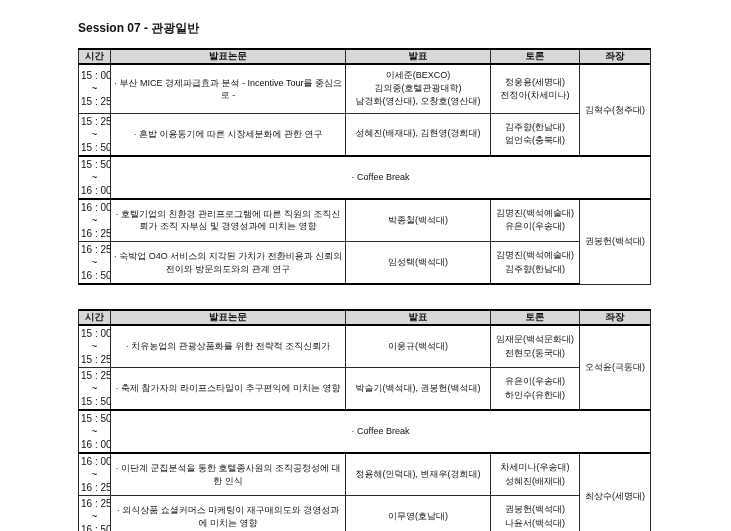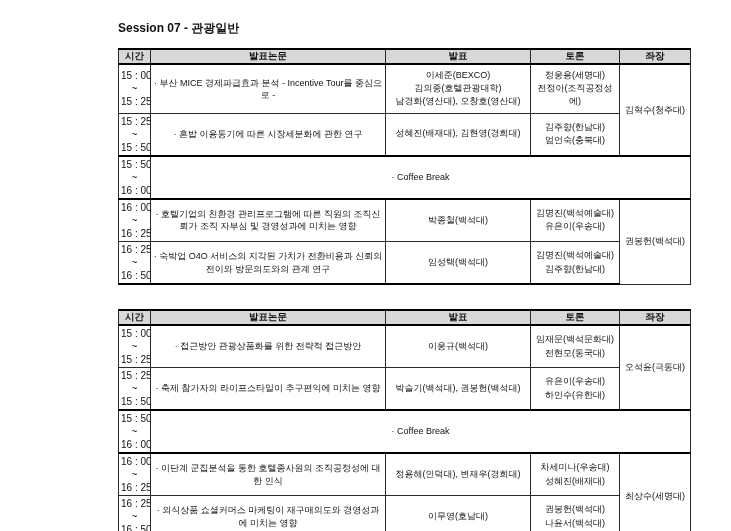--- a/index.html
+++ b/index.html
@@ -9,21 +9,21 @@
     font-family:"Liberation Sans","DejaVu Sans",sans-serif;
     color:#111;
     position:relative;
     overflow:hidden;
   }
   .page{
     position:absolute;
     left:78px;top:20px;
     width:653px;
   }
-  .session-block{margin-bottom:24px;margin-left:40px;}
+  .session-block{margin-bottom:24px;}
   .title-row{
     display:flex;
     justify-content:space-between;
     align-items:baseline;
     font-size:12px;
     font-weight:bold;
     margin-bottom:11px;
     letter-spacing:0px;
   }
   table.program{
@@ -116,21 +116,21 @@
             <span>15 : 25</span>
           </td>
           <td class="paper">· 부산 MICE 경제파급효과 분석 - Incentive Tour를 중심으로 -</td>
           <td class="pres">
             <span>이세준(BEXCO)</span>
             <span>김의중(호텔관광대학)</span>
             <span>남경화(영산대), 오창호(영산대)</span>
           </td>
           <td class="disc">
             <span>정웅용(세명대)</span>
-            <span>전정아(조직공정성에)</span>
+            <span>전정아(차세미나)</span>
           </td>
           <td class="chair" rowspan="2">김혁수(청주대)</td>
         </tr>
         <tr class="r2">
           <td class="time">
             <span>15 : 25</span>
             <span>~</span>
             <span>15 : 50</span>
           </td>
           <td class="paper">· 혼밥 이용동기에 따른 시장세분화에 관한 연구</td>
@@ -201,21 +201,21 @@
           <th>발표</th>
           <th>토론</th>
           <th>좌장</th>
         </tr>
         <tr class="r1">
           <td class="time">
             <span>15 : 00</span>
             <span>~</span>
             <span>15 : 25</span>
           </td>
-          <td class="paper">· 접근방안 관광상품화를 위한 전략적 접근방안</td>
+          <td class="paper">· 치유농업의 관광상품화를 위한 전략적 조직신뢰가</td>
           <td class="pres">
             <span>이웅규(백석대)</span>
           </td>
           <td class="disc">
             <span>임재문(백석문화대)</span>
             <span>전현모(동국대)</span>
           </td>
           <td class="chair" rowspan="2">오석윤(극동대)</td>
         </tr>
         <tr class="r2">

